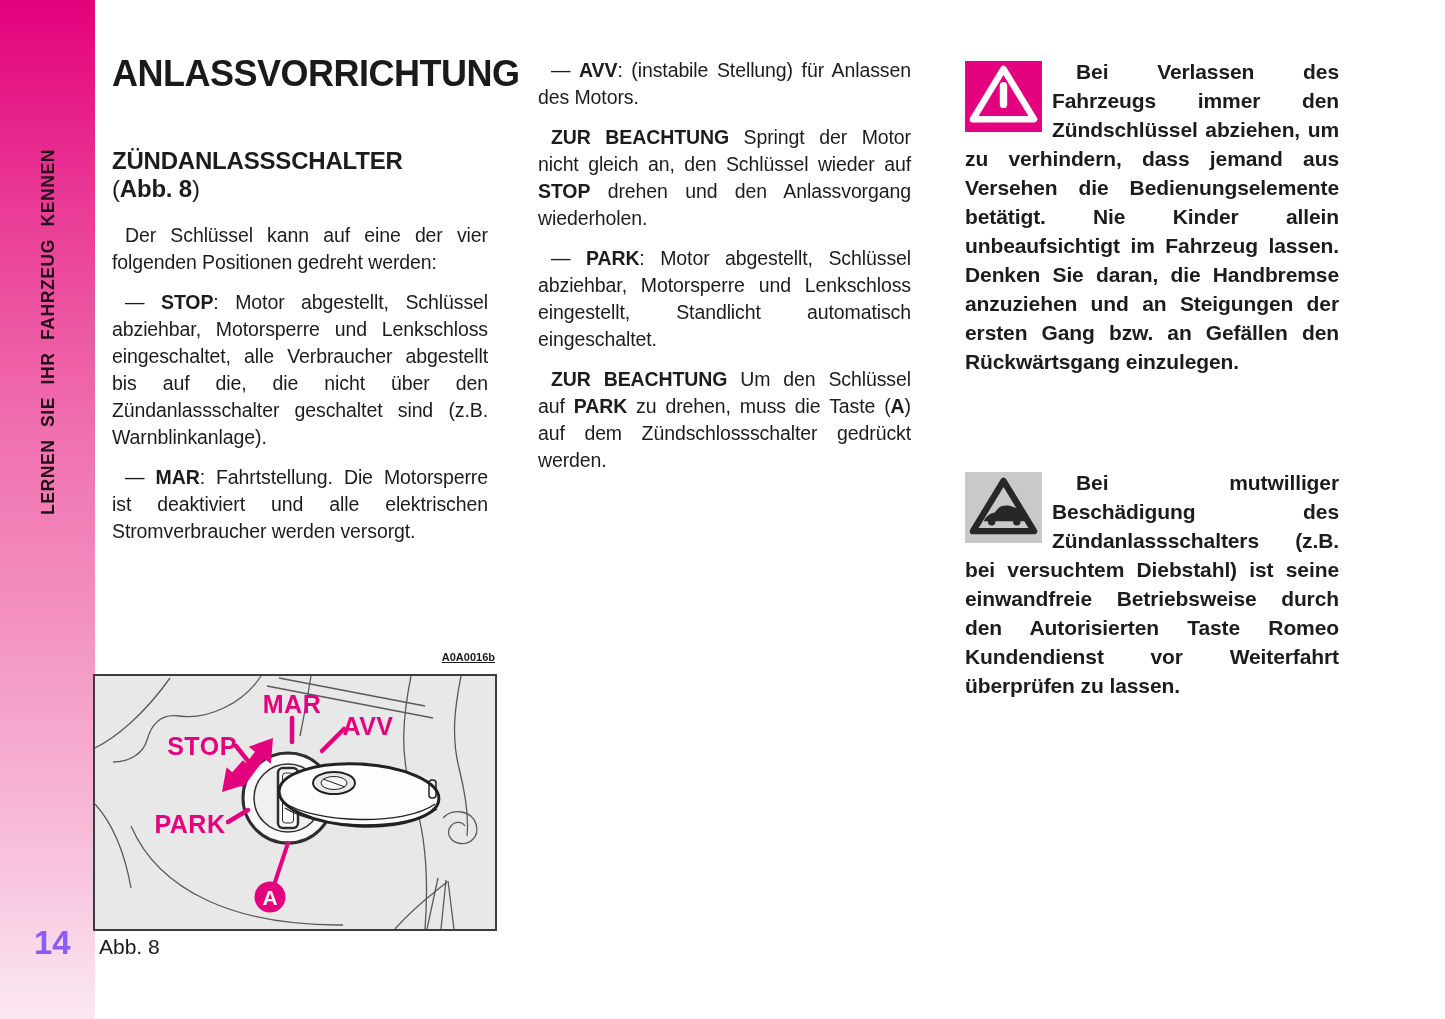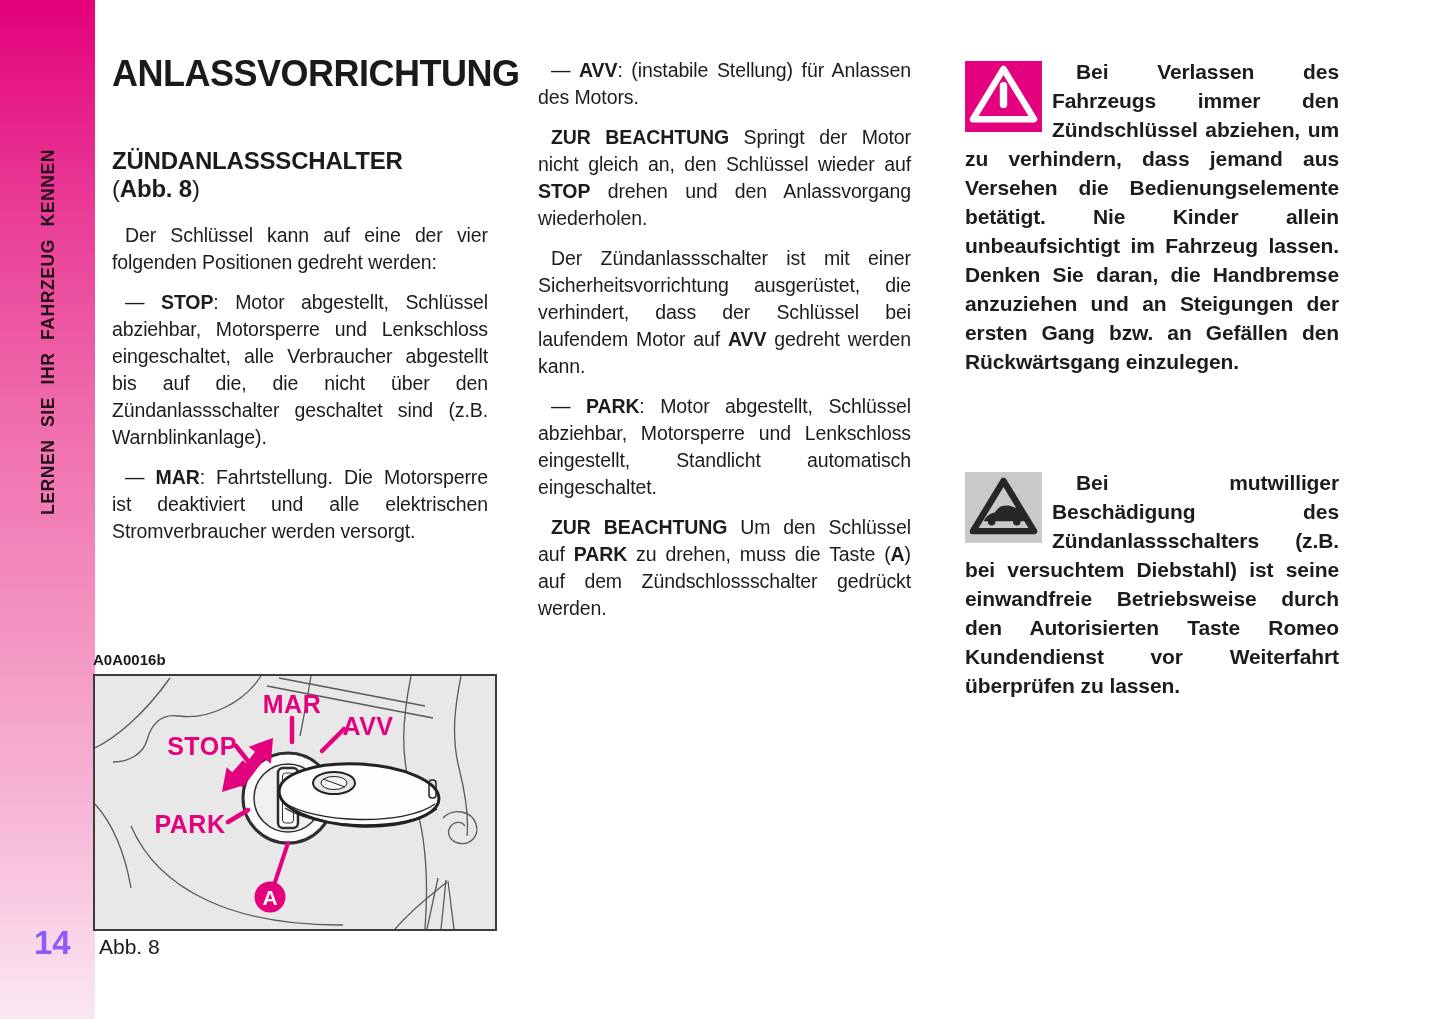--- a/index.html
+++ b/index.html
@@ -31,21 +31,21 @@
 
   
   .warning{position:absolute;left:0;width:374px;}
   .warning-1{top:0;}
   .warning-2{top:411px;}
   .warning-text{font-size:21px;line-height:29px;font-weight:700;text-align:justify;text-indent:24px;margin:0;letter-spacing:-.1px;}
   .warning-icon{float:left;width:77px;height:71px;margin:4px 10px 6px 0;}
   .warning-icon svg{display:block;width:100%;height:100%;}
 
   
-  .figure-code{position:absolute;left:93px;top:651px;width:402px;text-align:left;font-size:15px;font-weight:700;color:#1a1a1a;}
+  .figure-code{position:absolute;left:93px;top:651px;width:402px;text-align:right;font-size:11px;font-weight:700;color:#1a1a1a;text-decoration:underline;}
   .figure-frame{position:absolute;left:93px;top:674px;width:404px;height:257px;border:2px solid #3c3c3c;box-sizing:border-box;background:#E8E8E8;}
   .figure-frame svg{display:block;width:100%;height:100%;}
   .figure-caption{position:absolute;left:99px;top:935px;font-size:21px;color:#1a1a1a;}
 
   .fig-label{font-weight:700;font-size:25px;letter-spacing:.5px;}
 </style>
 </head>
 <body>
 
 <div class="page">
@@ -71,23 +71,20 @@
       <span>— </span><b>MAR</b><span>: Fahrtstellung. Die Motorsperre ist deaktiviert und alle elektrischen Stromverbraucher werden versorgt.</span>
     </p>
   </section>
 
   <section class="col col-mid">
     <p class="doc-p">
       <span>— </span><b>AVV</b><span>: (instabile Stellung) für Anlassen des Motors.</span>
     </p>
     <p class="doc-p">
       <b>ZUR BEACHTUNG</b><span> Springt der Motor nicht gleich an, den Schlüssel wieder auf </span><b>STOP</b><span> drehen und den Anlassvorgang wiederholen.</span>
-    </p>
-    <p class="doc-p">
-      <span>Der Zündanlassschalter ist mit einer Sicherheitsvorrichtung ausgerüstet, die verhindert, dass der Schlüssel bei laufendem Motor auf </span><b>AVV</b><span> gedreht werden kann.</span>
     </p>
     <p class="doc-p">
       <span>— </span><b>PARK</b><span>: Motor abgestellt, Schlüssel abziehbar, Motorsperre und Lenkschloss eingestellt, Standlicht automatisch eingeschaltet.</span>
     </p>
     <p class="doc-p">
       <b>ZUR BEACHTUNG</b><span> Um den Schlüssel auf </span><b>PARK</b><span> zu drehen, muss die Taste (</span><b>A</b><span>) auf dem Zündschlossschalter gedrückt werden.</span>
     </p>
   </section>
 
   <section class="col col-right">

